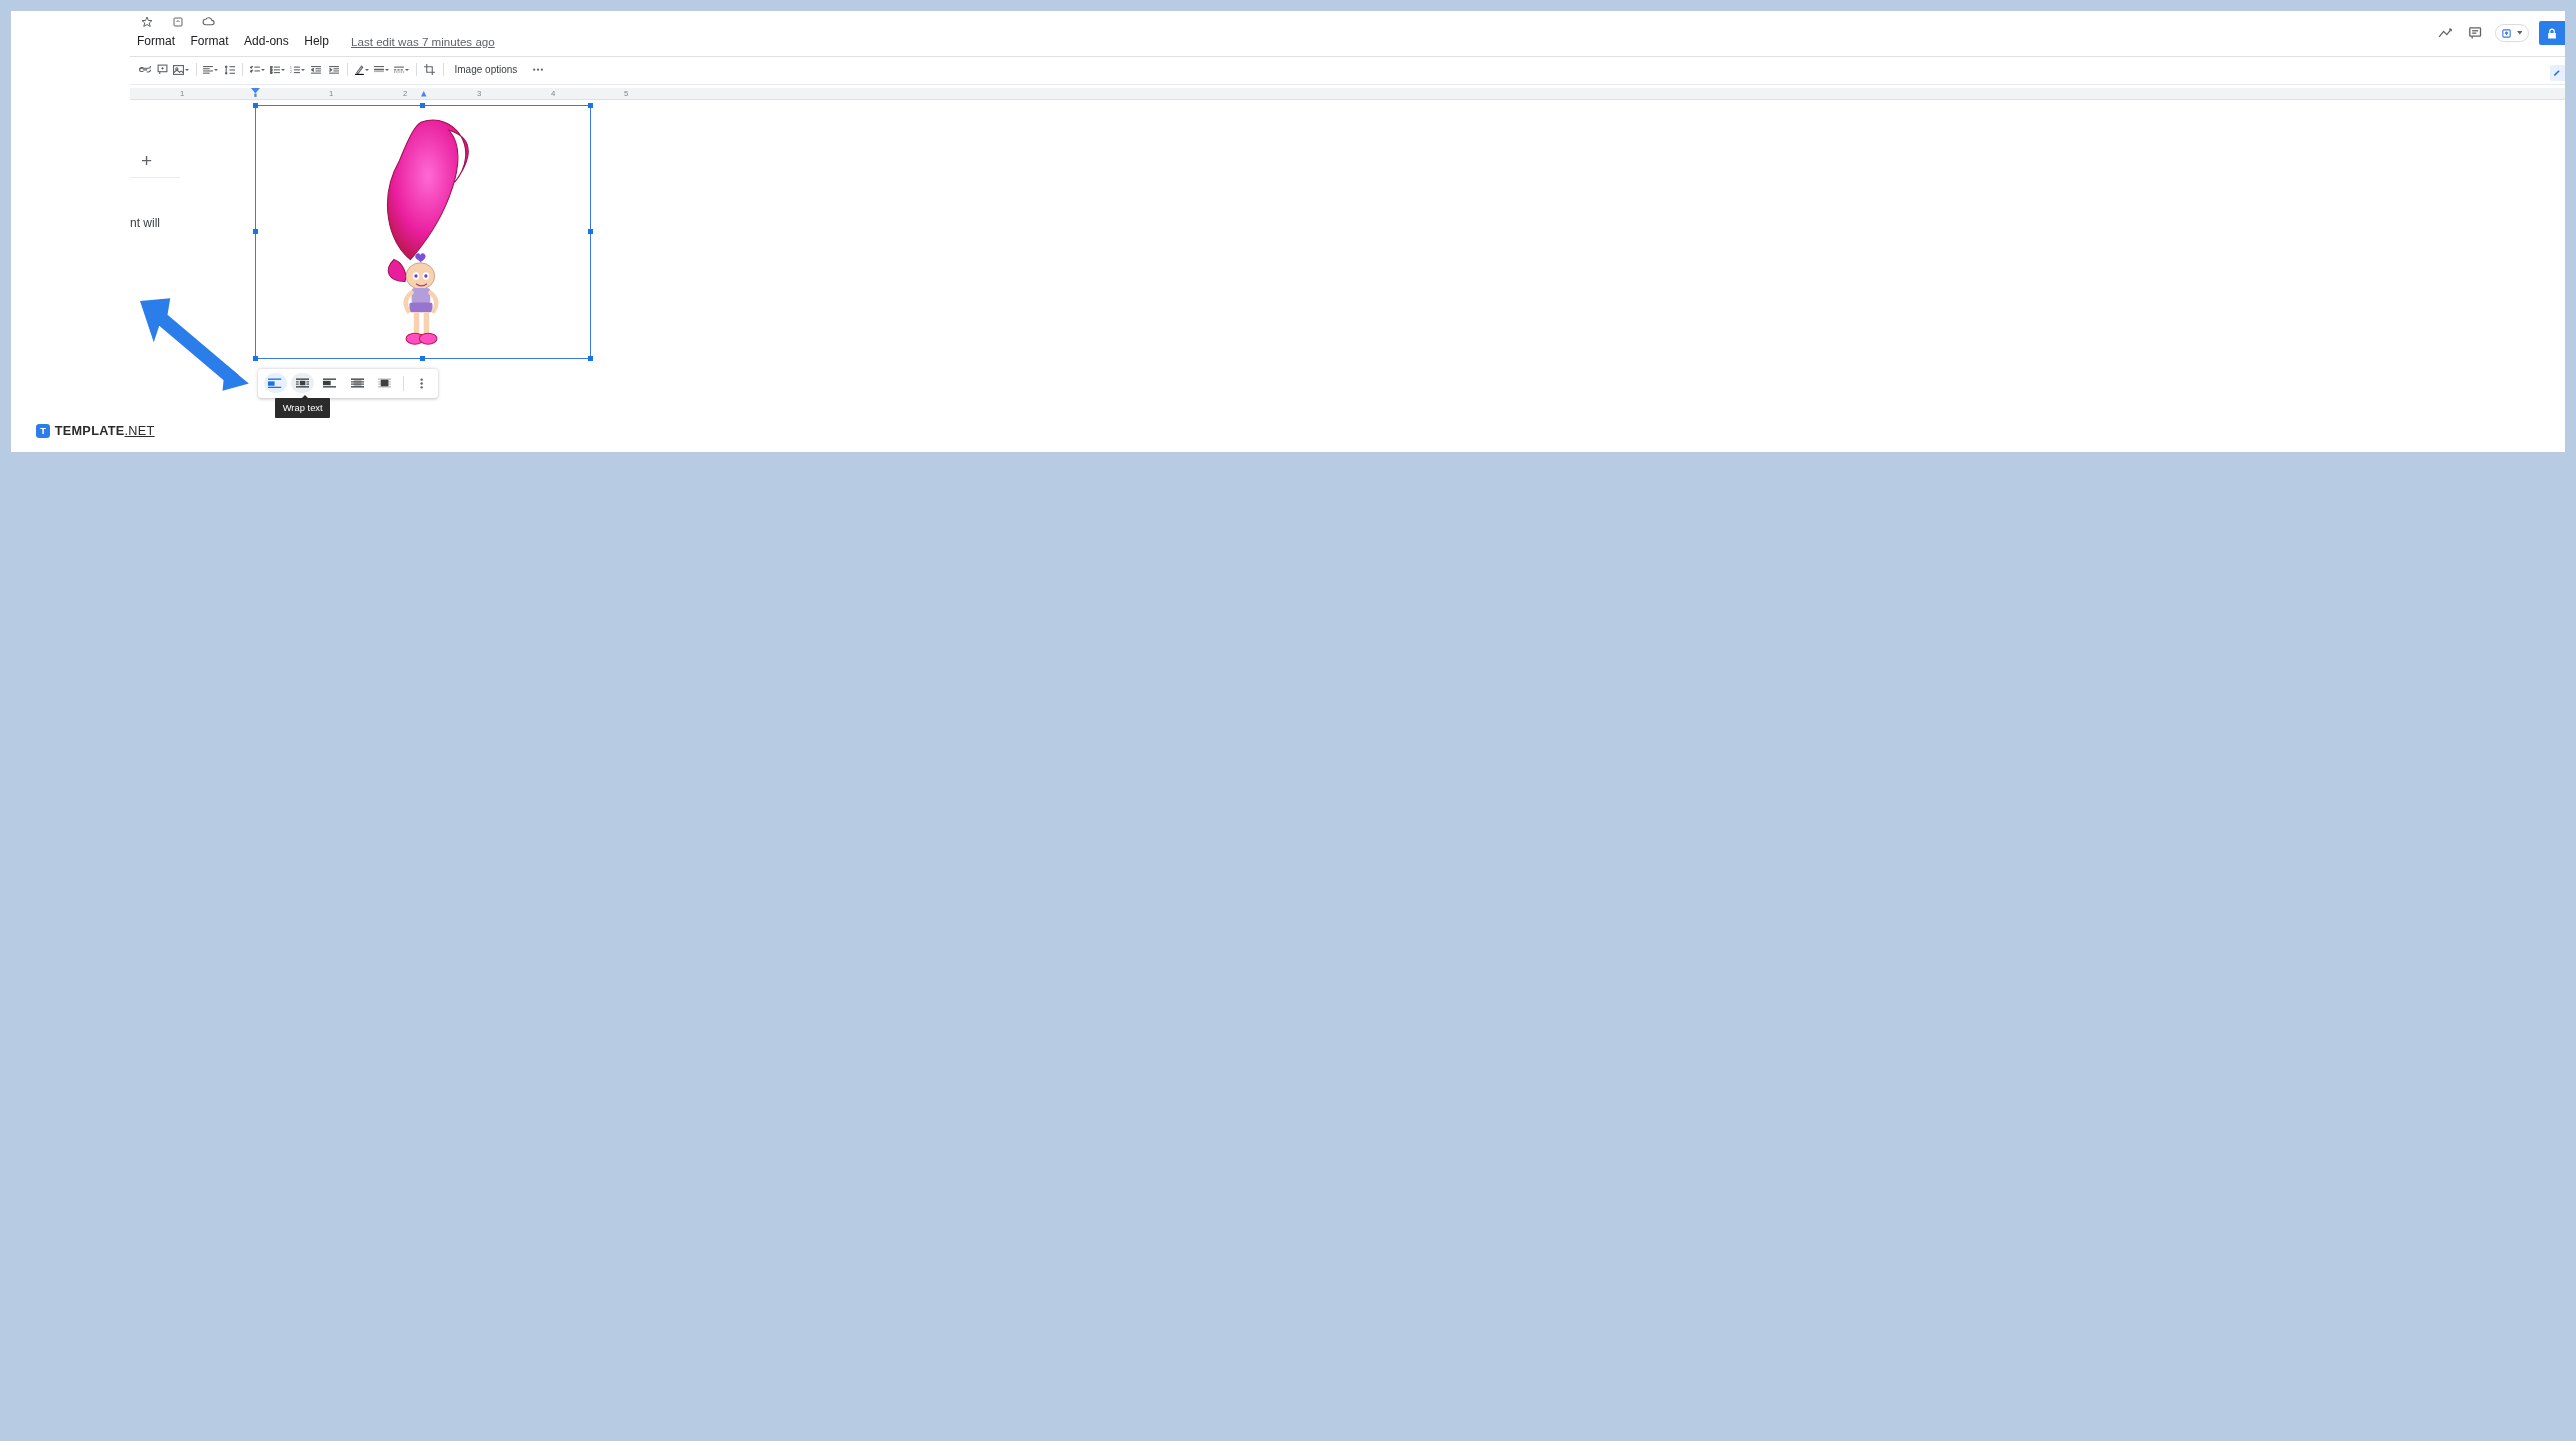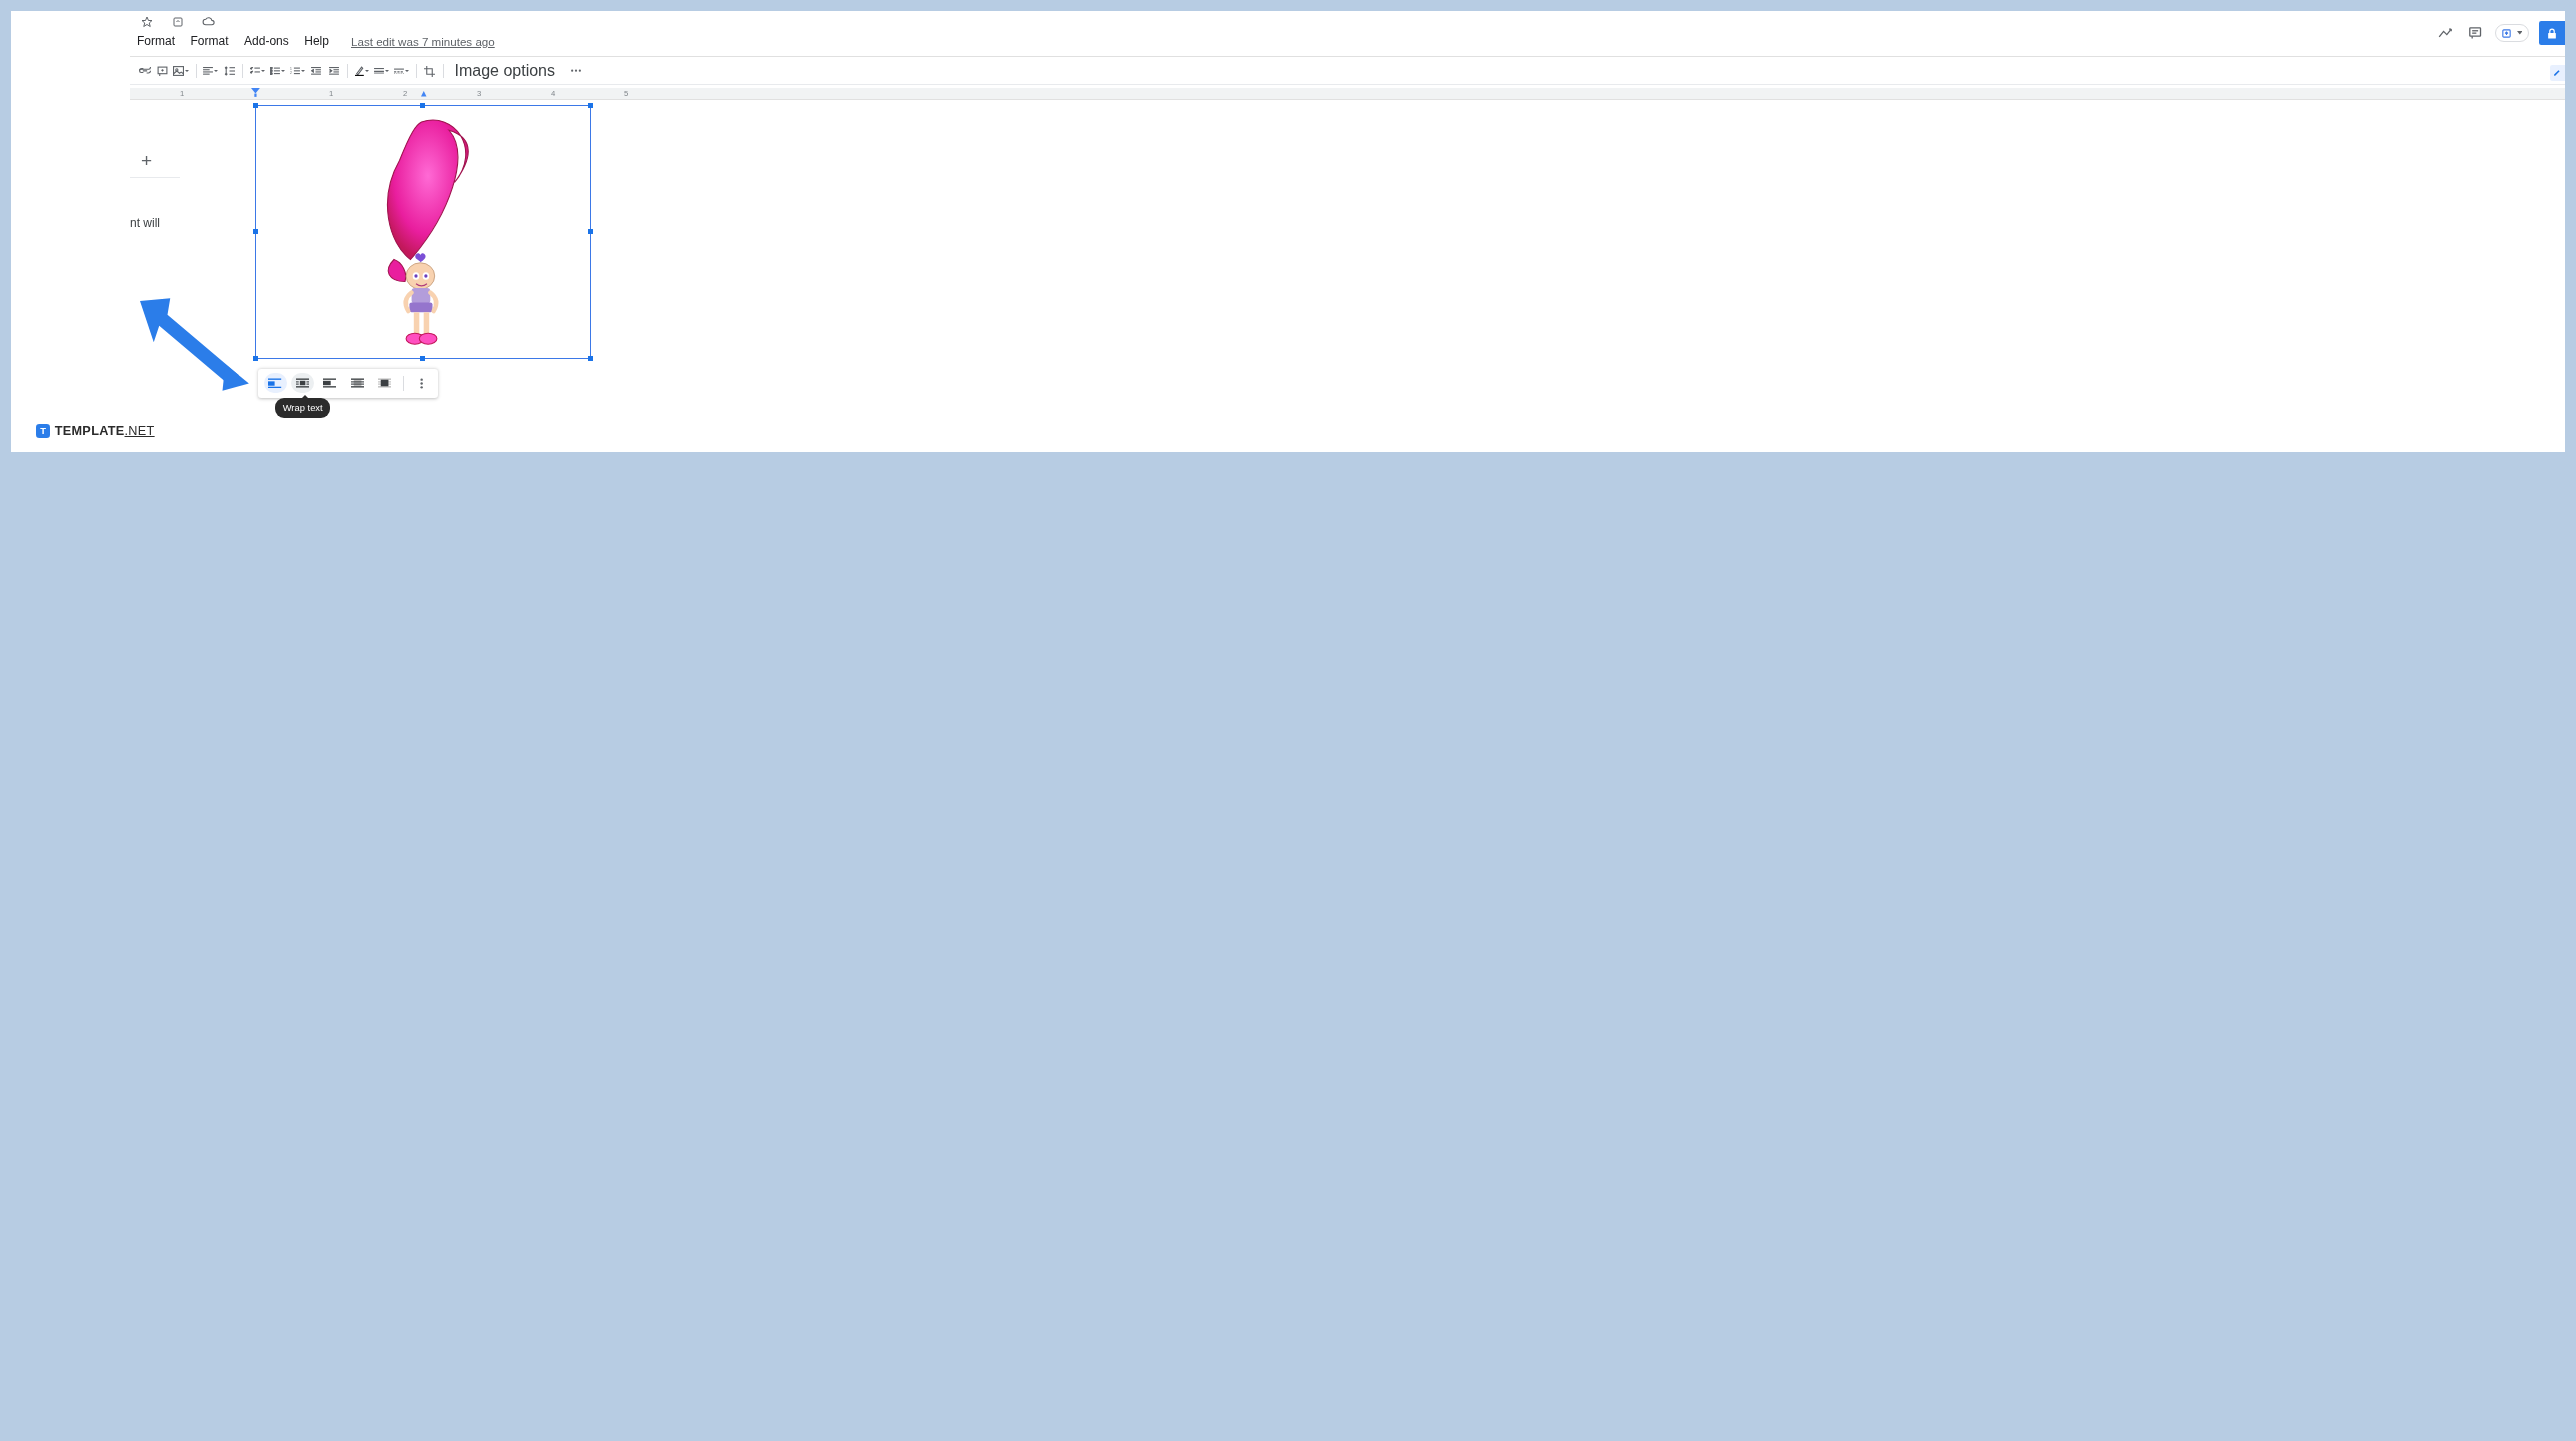--- a/index.html
+++ b/index.html
@@ -58,21 +58,21 @@
   }
   .toolbar {
     position:absolute; top:51px; left:126px;
     display:flex; align-items:center; gap:2.2px;
     color:#5f6368;
   }
   .toolbar .tb { width:15.5px; height:15.5px; display:flex; align-items:center; justify-content:center; }
   .toolbar .tb.wide { width:17.7px; }
   .toolbar .sep { width:0.6px; height:13.2px; background:#dadce0; margin:0 3.3px; }
   .toolbar .caret { width:0;height:0;border-left:2.2px solid transparent;border-right:2.2px solid transparent;border-top:2.8px solid #5f6368; margin-left:1.1px;}
-  .image-options { font-size:16px; color:#3c4043; padding:0 5.5px; }
+  .image-options { font-size:10px; color:#3c4043; padding:0 5.5px; }
   .toolbar-divider {
     position:absolute; top:73px; left:119px; right:0; border-top:0.6px solid #e8eaed;
   }
   .ruler {
     position:absolute; top:77px; left:119px; right:0; height:12px;
     background:#f1f3f4; font-size:7.2px; color:#80868b;
     border-bottom:0.6px solid #e0e0e0;
   }
   .ruler .num { position:absolute; top:1.1px; font-size:7.7px; color:#80868b;}
   .ruler .indent { position:absolute; top:0px; }
@@ -108,21 +108,21 @@
   }
   .wrap-toolbar .wopt {
     width:23px; height:20px; display:flex; align-items:center; justify-content:center; border-radius:10px;
   }
   .wrap-toolbar .wopt.active { background:#e8f0fe; }
   .wrap-toolbar .wopt.hover { background:#eceff1; }
   .wrap-toolbar .wsep { width:0.6px; height:14.3px; background:#dadce0; margin:0 2.2px;}
   .tooltip {
     position:absolute; top:387px; left:264px;
     background:#2b2b2b; color:#fff; font-size:9.4px;
-    padding:4.4px 7.7px; border-radius:9px;
+    padding:4.4px 7.7px; border-radius:1px;
   }
   .tooltip::before {
     content:''; position:absolute; top:-3.3px; left:26.5px;
     border-left:3.3px solid transparent; border-right:3.3px solid transparent; border-bottom:3.3px solid #2b2b2b;
   }
   .arrow {
     position:absolute; top:287px; left:129px; width:110px; height:94px;
   }
   .watermark {
     position:absolute; bottom:14px; left:25px;

